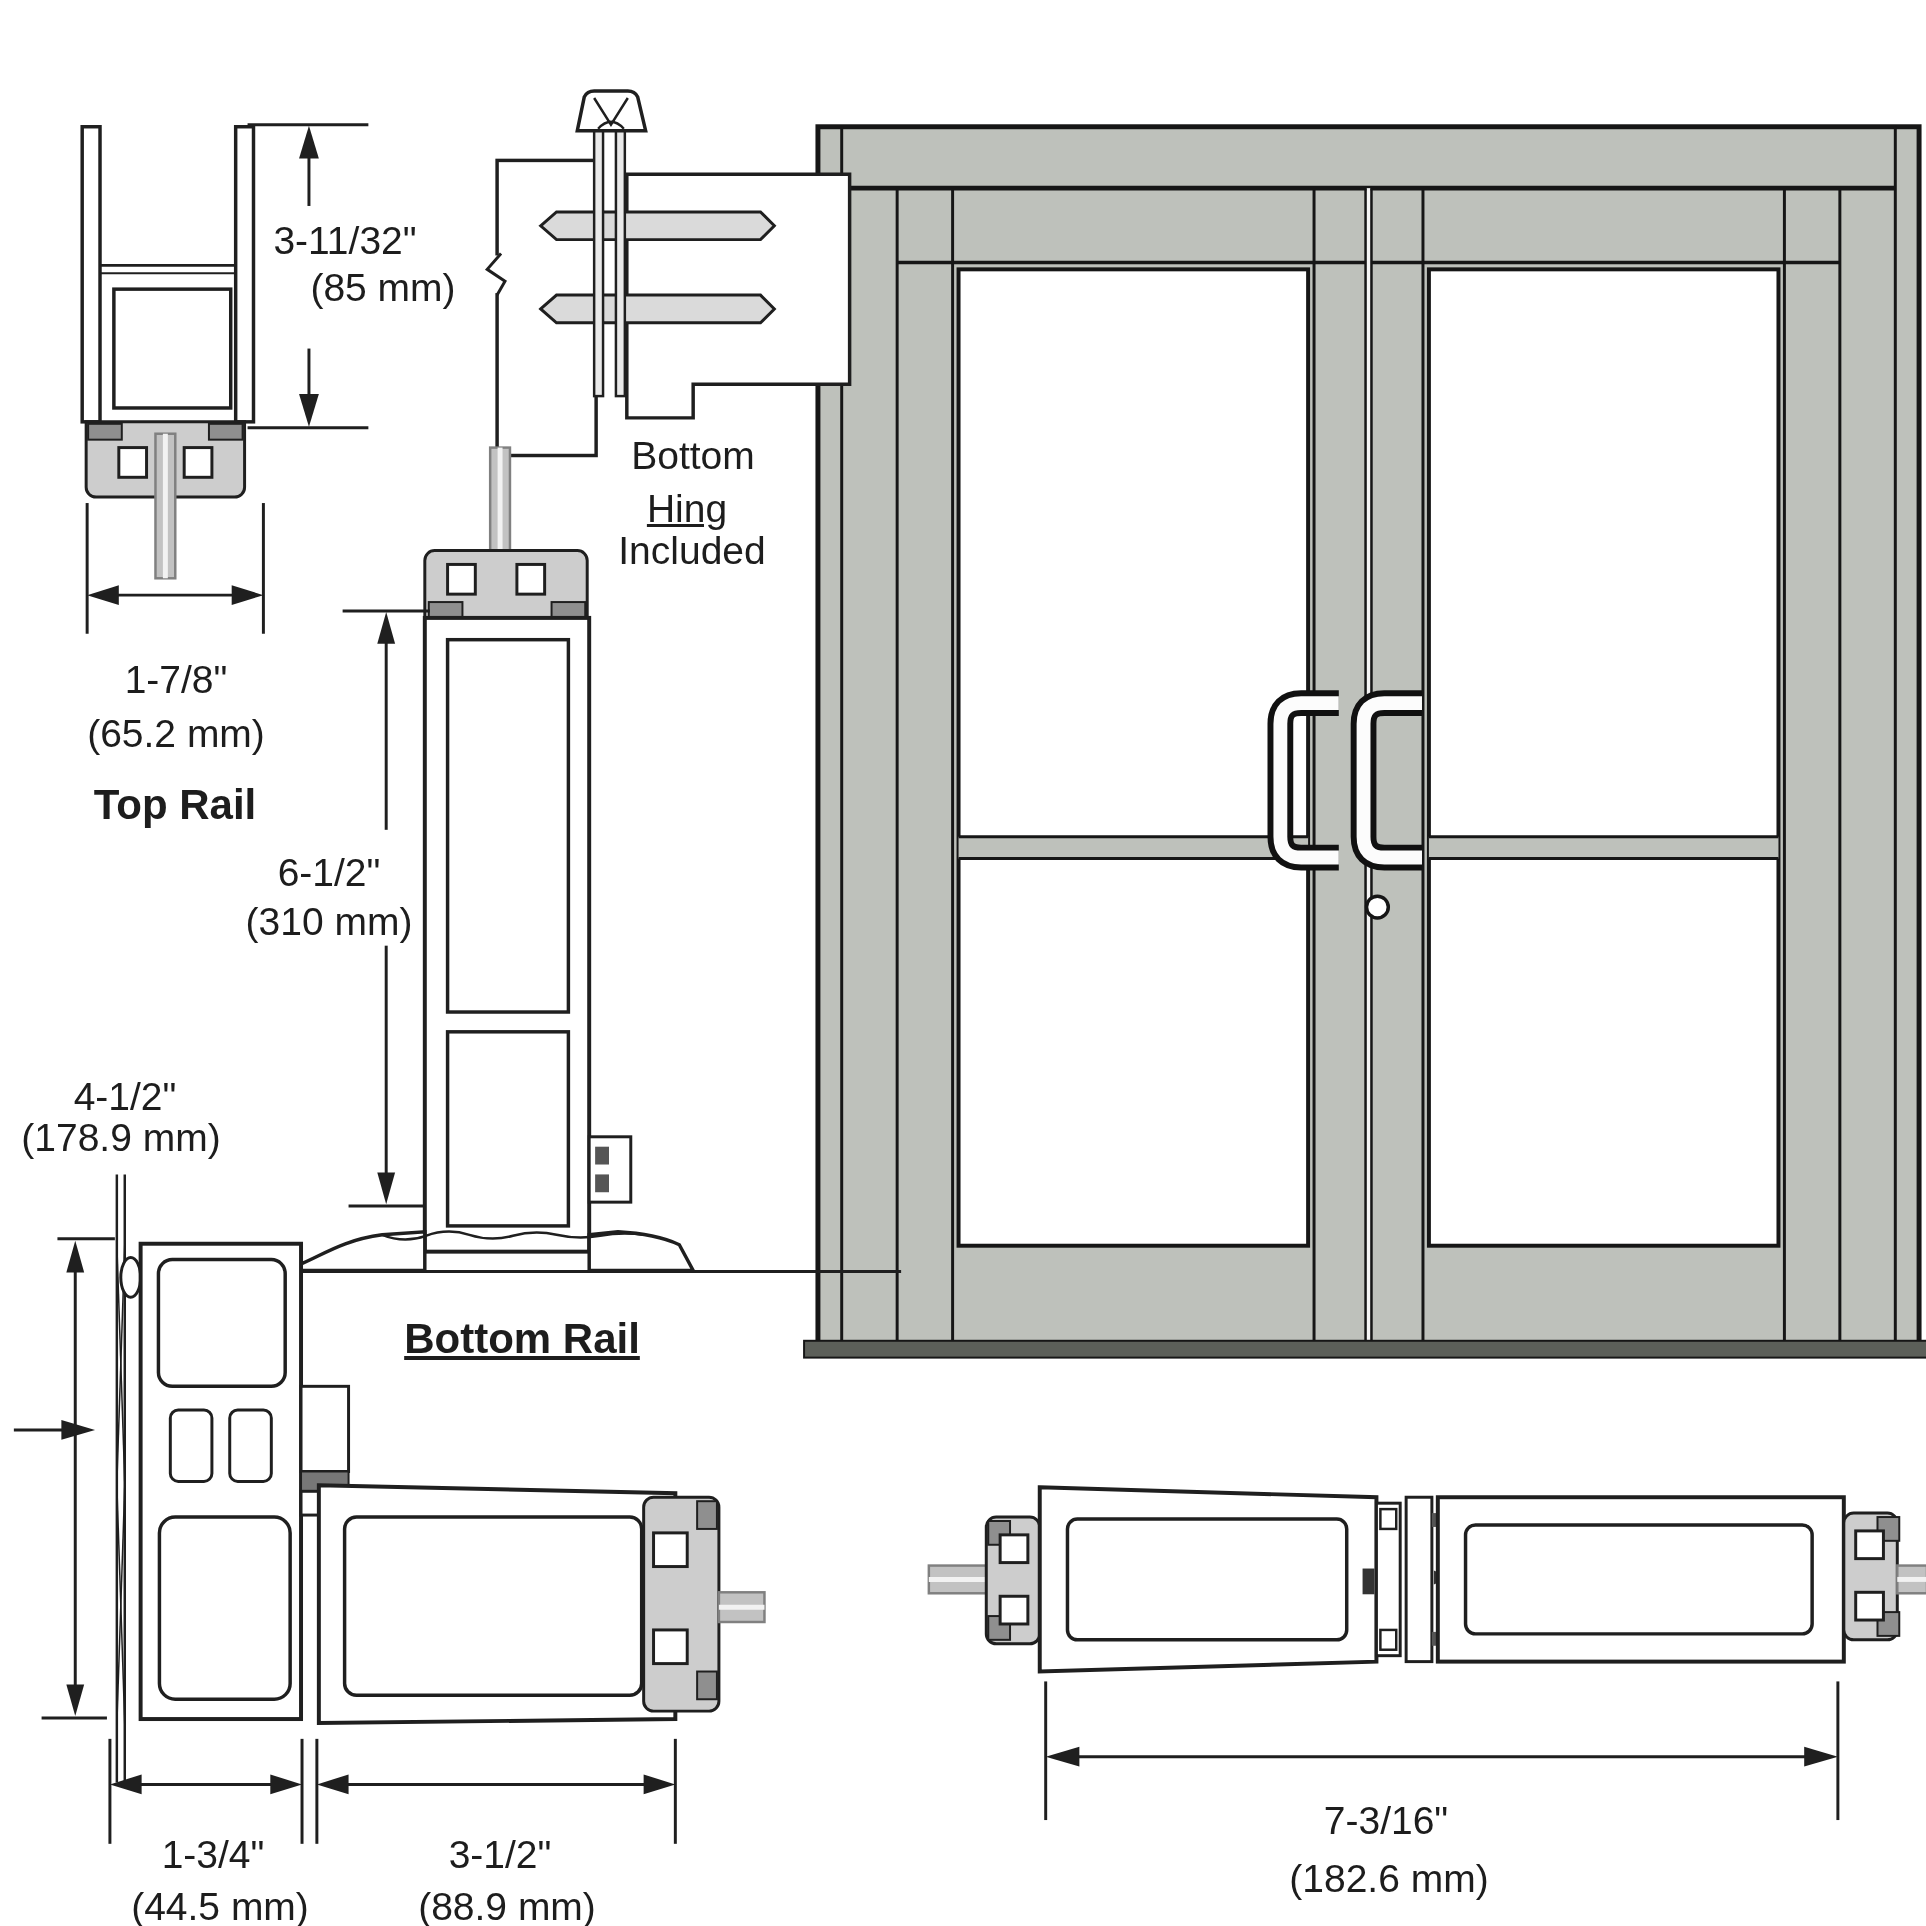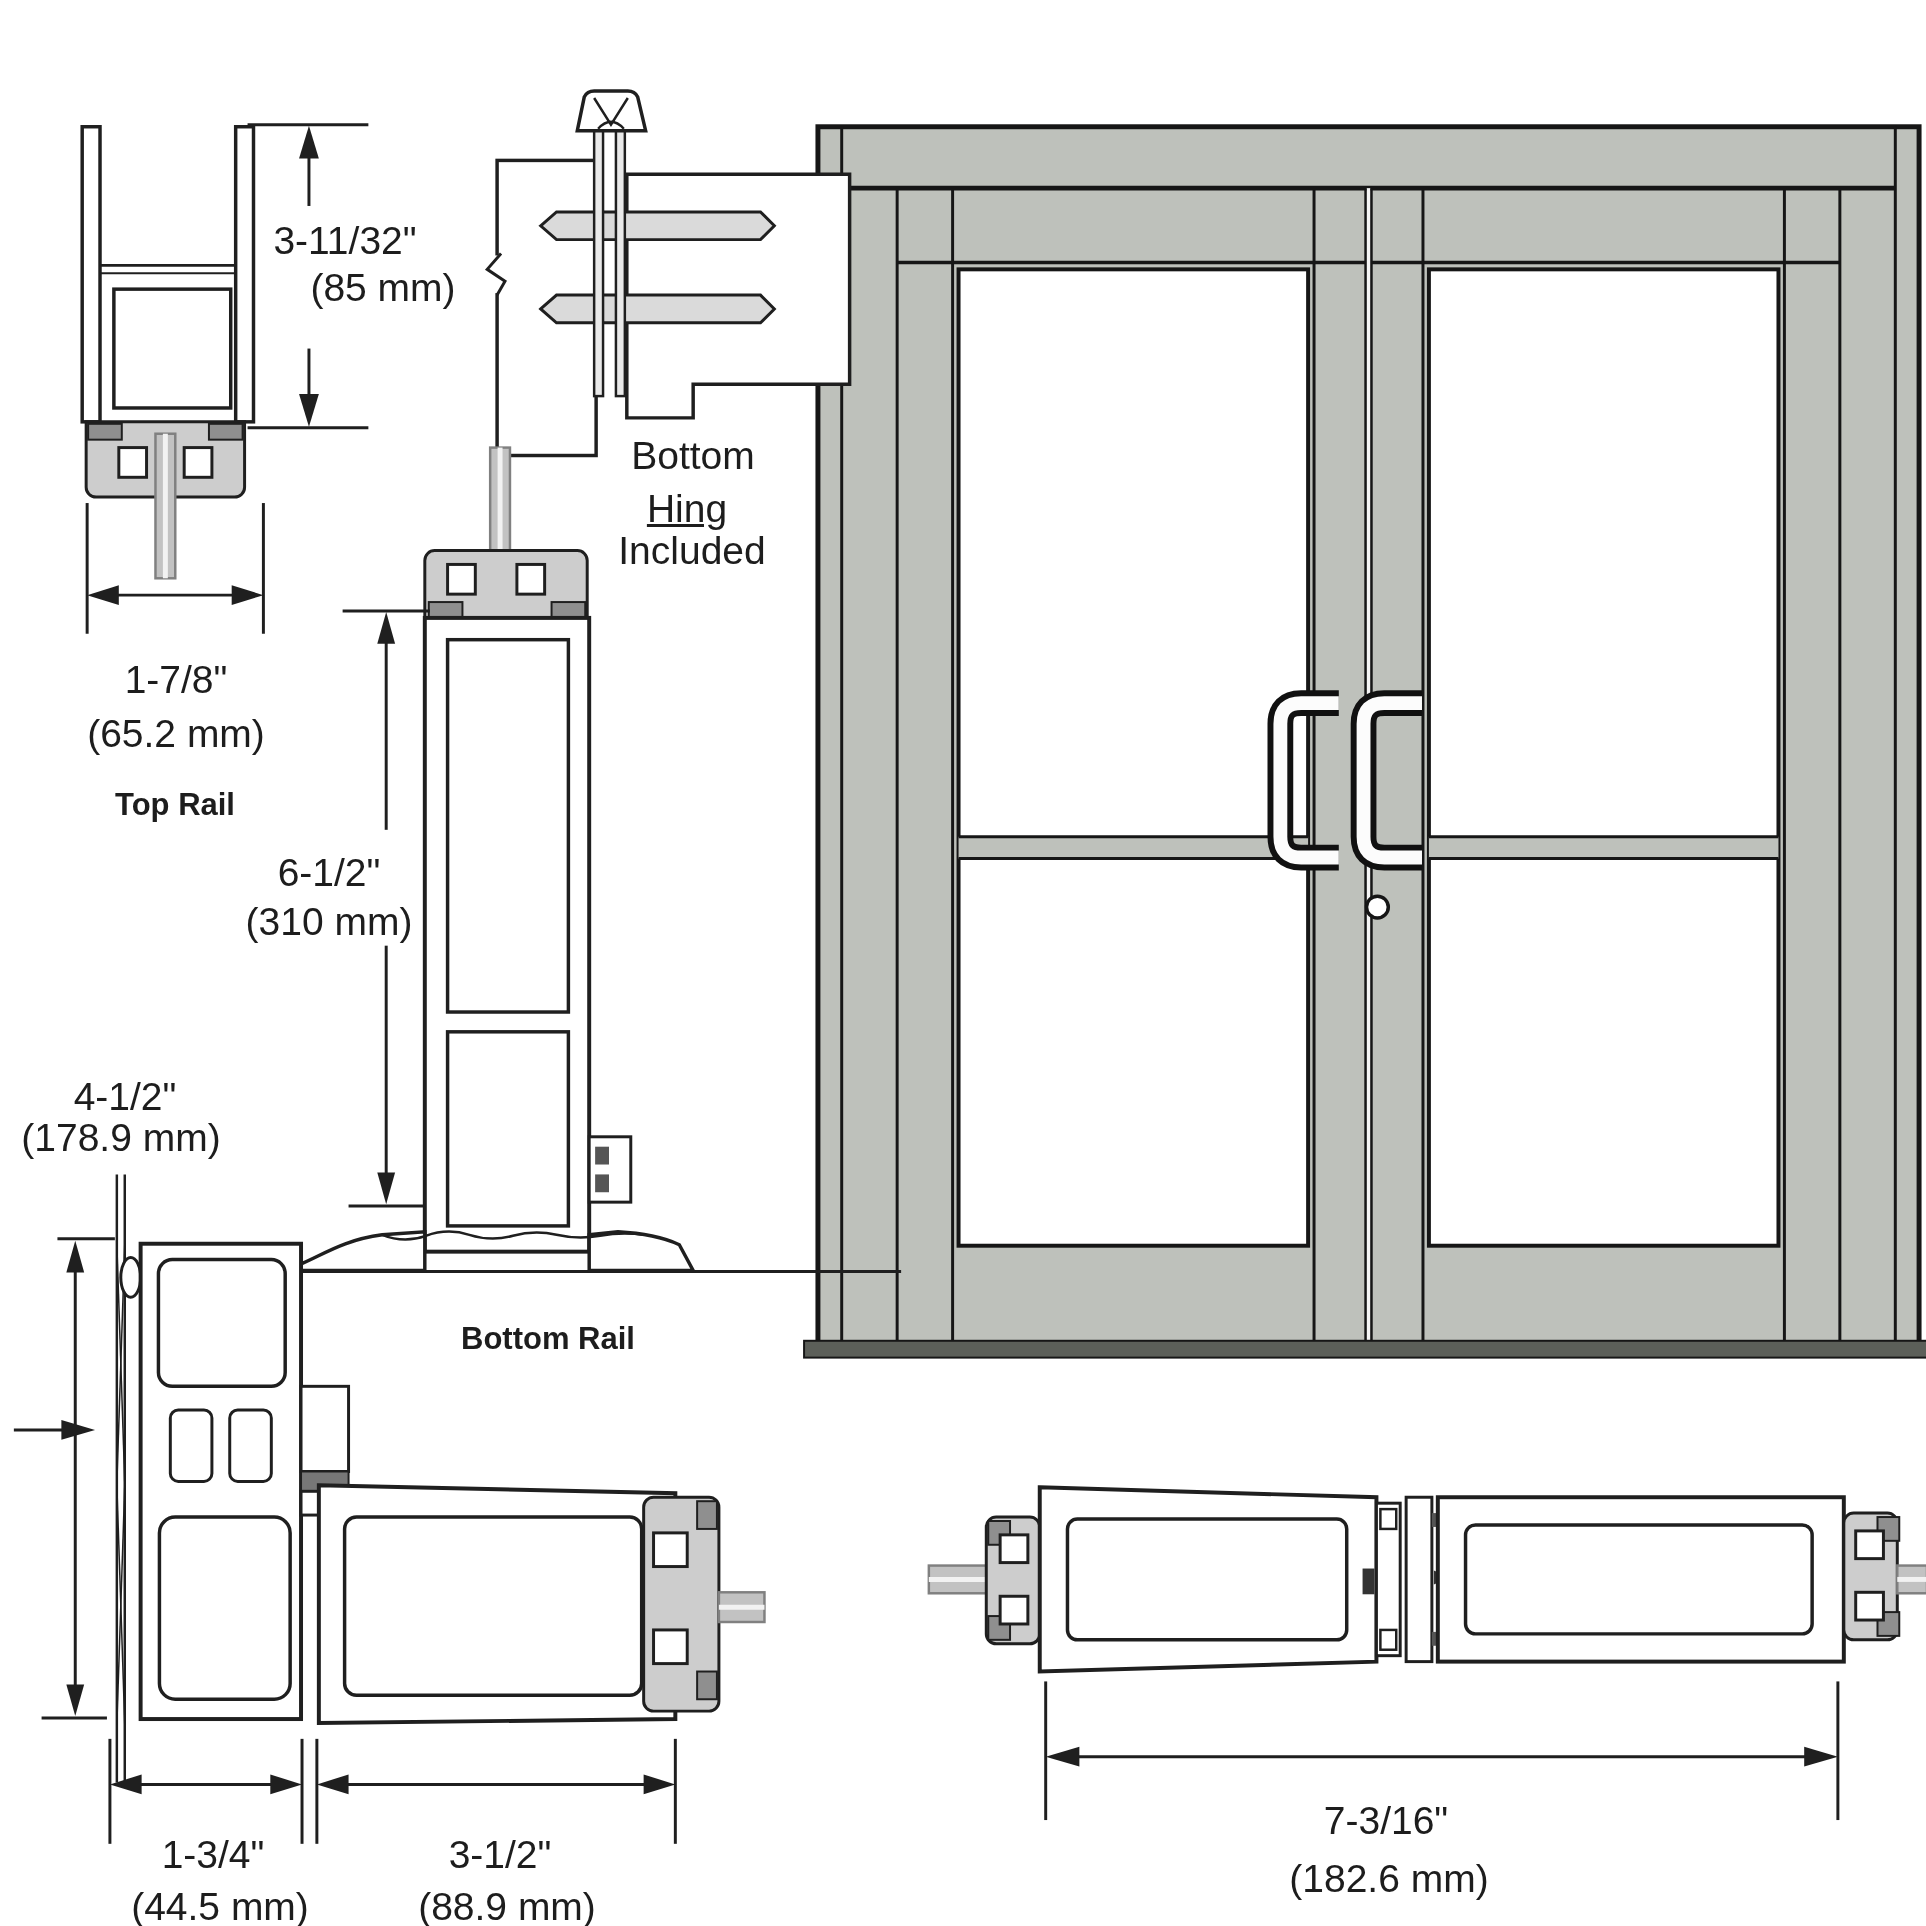--- a/index.html
+++ b/index.html
@@ -13,21 +13,21 @@
   #art{position:absolute;left:0;top:0;}
   .lbl{
     position:absolute;
     transform:translate(-50%,-50%);
     font-size:39px;
     color:#1d1d1d;
     white-space:nowrap;
     letter-spacing:0px;
     text-align:center;
   }
-  .lbl.bold{font-weight:bold;font-size:31px;}
+  .lbl.bold{font-weight:bold;font-size:42px;}
 </style>
 </head>
 <body>
 
 <div id="canvas">
 
 <svg id="art" width="1927" height="1927" viewBox="0 0 1946 1946" xmlns="http://www.w3.org/2000/svg">
 
   <g stroke="#161616" fill="none">
     <rect x="826" y="128" width="1112" height="1240" fill="#bec1bb" stroke-width="5"></rect>
@@ -282,21 +282,21 @@
   <div class="lbl" style="left:176px;top:680px;">1-7/8"</div>
   <div class="lbl" style="left:176px;top:734px;">(65.2 mm)</div>
   <div class="lbl bold" style="left:175px;top:805px;">Top Rail</div>
 
   <div class="lbl" style="left:693px;top:456px;">Bottom</div>
   <div class="lbl" style="left:687px;top:509px;text-decoration:underline;">Hing</div>
   <div class="lbl" style="left:692px;top:551px;">Included</div>
 
   <div class="lbl" style="left:329px;top:873px;">6-1/2"</div>
   <div class="lbl" style="left:329px;top:922px;">(310 mm)</div>
-  <div class="lbl bold" style="left:548px;top:1339px;">Bottom Rail</div>
+  <div class="lbl bold" style="left:522px;top:1339px;text-decoration:underline;">Bottom Rail</div>
 
   <div class="lbl" style="left:125px;top:1097px;">4-1/2"</div>
   <div class="lbl" style="left:121px;top:1138px;">(178.9 mm)</div>
   <div class="lbl" style="left:213px;top:1855px;">1-3/4"</div>
   <div class="lbl" style="left:220px;top:1907px;">(44.5 mm)</div>
   <div class="lbl" style="left:500px;top:1855px;">3-1/2"</div>
   <div class="lbl" style="left:507px;top:1907px;">(88.9 mm)</div>
 
   <div class="lbl" style="left:1386px;top:1821px;">7-3/16"</div>
   <div class="lbl" style="left:1389px;top:1879px;">(182.6 mm)</div>

